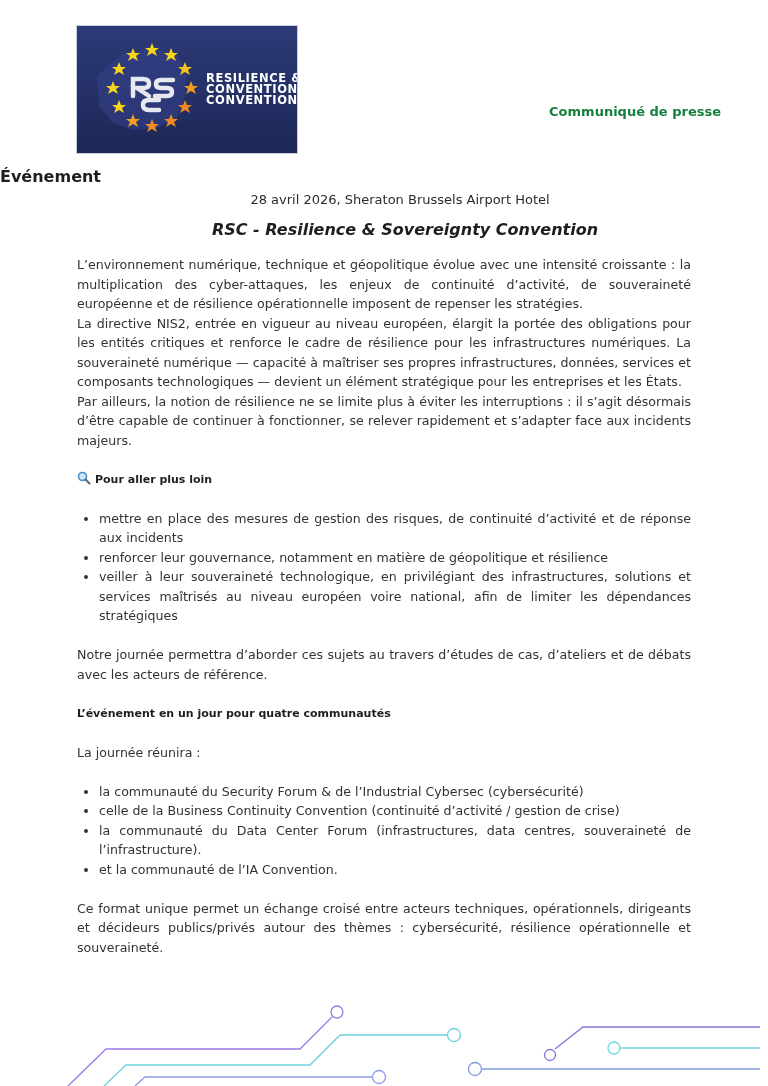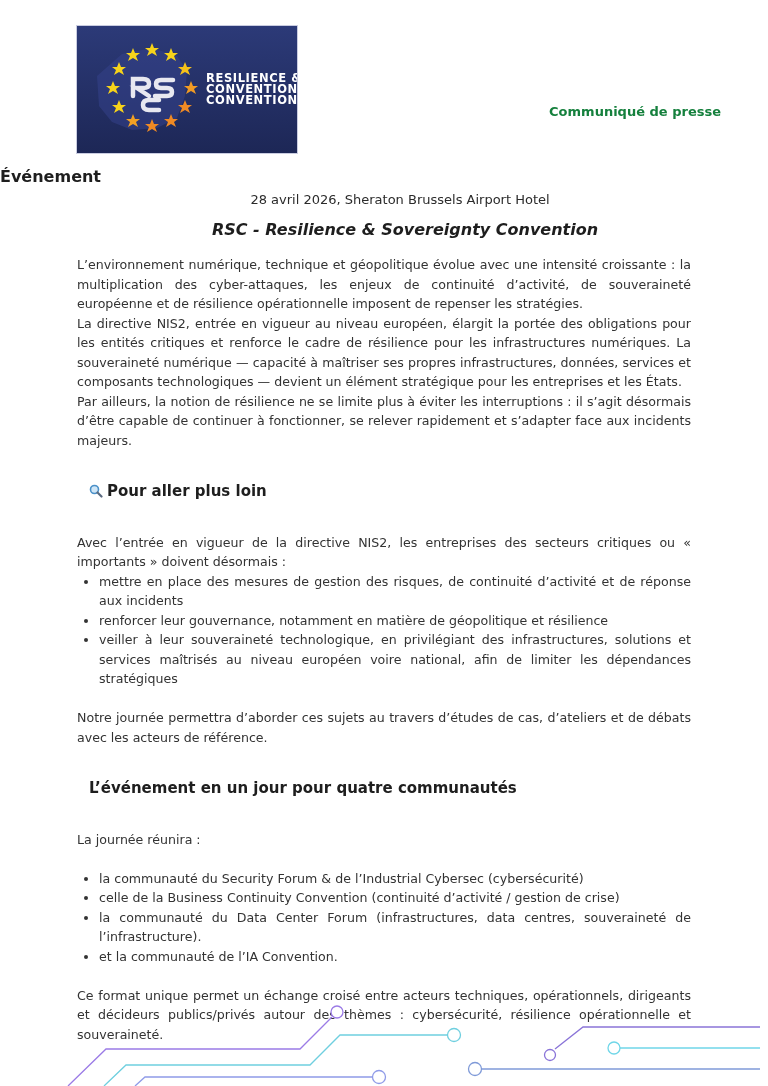--- a/index.html
+++ b/index.html
@@ -38,21 +38,21 @@
     position: absolute; left: 0; width: 810px; top: 220px; text-align: center;
     font-family: "DejaVu Sans", sans-serif; font-weight: bold; font-style: italic; font-size: 16px; color: #1e1e1e;
   }
   .content {
     position: absolute; left: 77px; top: 255px; width: 614px;
     font-family: "DejaVu Sans", sans-serif; font-size: 12.6px; line-height: 19.5px; color: #333333;
   }
   .content p { margin: 0; text-align: justify; }
   .content .gap { height: 19.5px; }
   .content h3 {
-    margin: 12px; font-size: 15px; line-height: 19.5px; font-weight: bold; color: #1e1e1e;
+    margin: 0; font-size: 11px; line-height: 19.5px; font-weight: bold; color: #1e1e1e;
   }
   .mag { display: inline-block; width: 14px; height: 14px; vertical-align: -2px; margin-right: 4px; }
   .content ul { margin: 0; padding-left: 22px; }
   .content li { text-align: justify; padding-left: 0; }
   .circuits { position: absolute; left: 0; top: 995px; }
 </style>
 </head>
 <body>
 
 <div class="logo">
@@ -98,21 +98,20 @@
   <p>La directive NIS2, entrée en vigueur au niveau européen, élargit la portée des obligations pour les entités critiques et renforce le cadre de résilience pour les infrastructures numériques. La souveraineté numérique — capacité à maîtriser ses propres infrastructures, données, services et composants technologiques — devient un élément stratégique pour les entreprises et les États.</p>
   <p>Par ailleurs, la notion de résilience ne se limite plus à éviter les interruptions : il s’agit désormais d’être capable de continuer à fonctionner, se relever rapidement et s’adapter face aux incidents majeurs.</p>
   <div class="gap"></div>
   <h3>
     <svg class="mag" viewBox="0 0 14 14">
       <circle cx="5.5" cy="5.5" r="4" fill="#cfe6f7" stroke="#4a90c8" stroke-width="1.6"></circle>
       <line x1="8.5" y1="8.5" x2="12.5" y2="12.5" stroke="#5a6a80" stroke-width="2.2" stroke-linecap="round"></line>
     </svg><span>Pour aller plus loin</span>
   </h3>
   <div class="gap"></div>
-  <p>Avec l’entrée en vigueur de la directive NIS2, les entreprises des secteurs critiques ou « importants » doivent désormais :</p>
   <ul>
     <li>mettre en place des mesures de gestion des risques, de continuité d’activité et de réponse aux incidents</li>
     <li>renforcer leur gouvernance, notamment en matière de géopolitique et résilience</li>
     <li>veiller à leur souveraineté technologique, en privilégiant des infrastructures, solutions et services maîtrisés au niveau européen voire national, afin de limiter les dépendances stratégiques</li>
   </ul>
   <div class="gap"></div>
   <p>Notre journée permettra d’aborder ces sujets au travers d’études de cas, d’ateliers et de débats avec les acteurs de référence.</p>
   <div class="gap"></div>
   <h3>L’événement en un jour pour quatre communautés</h3>
   <div class="gap"></div>

